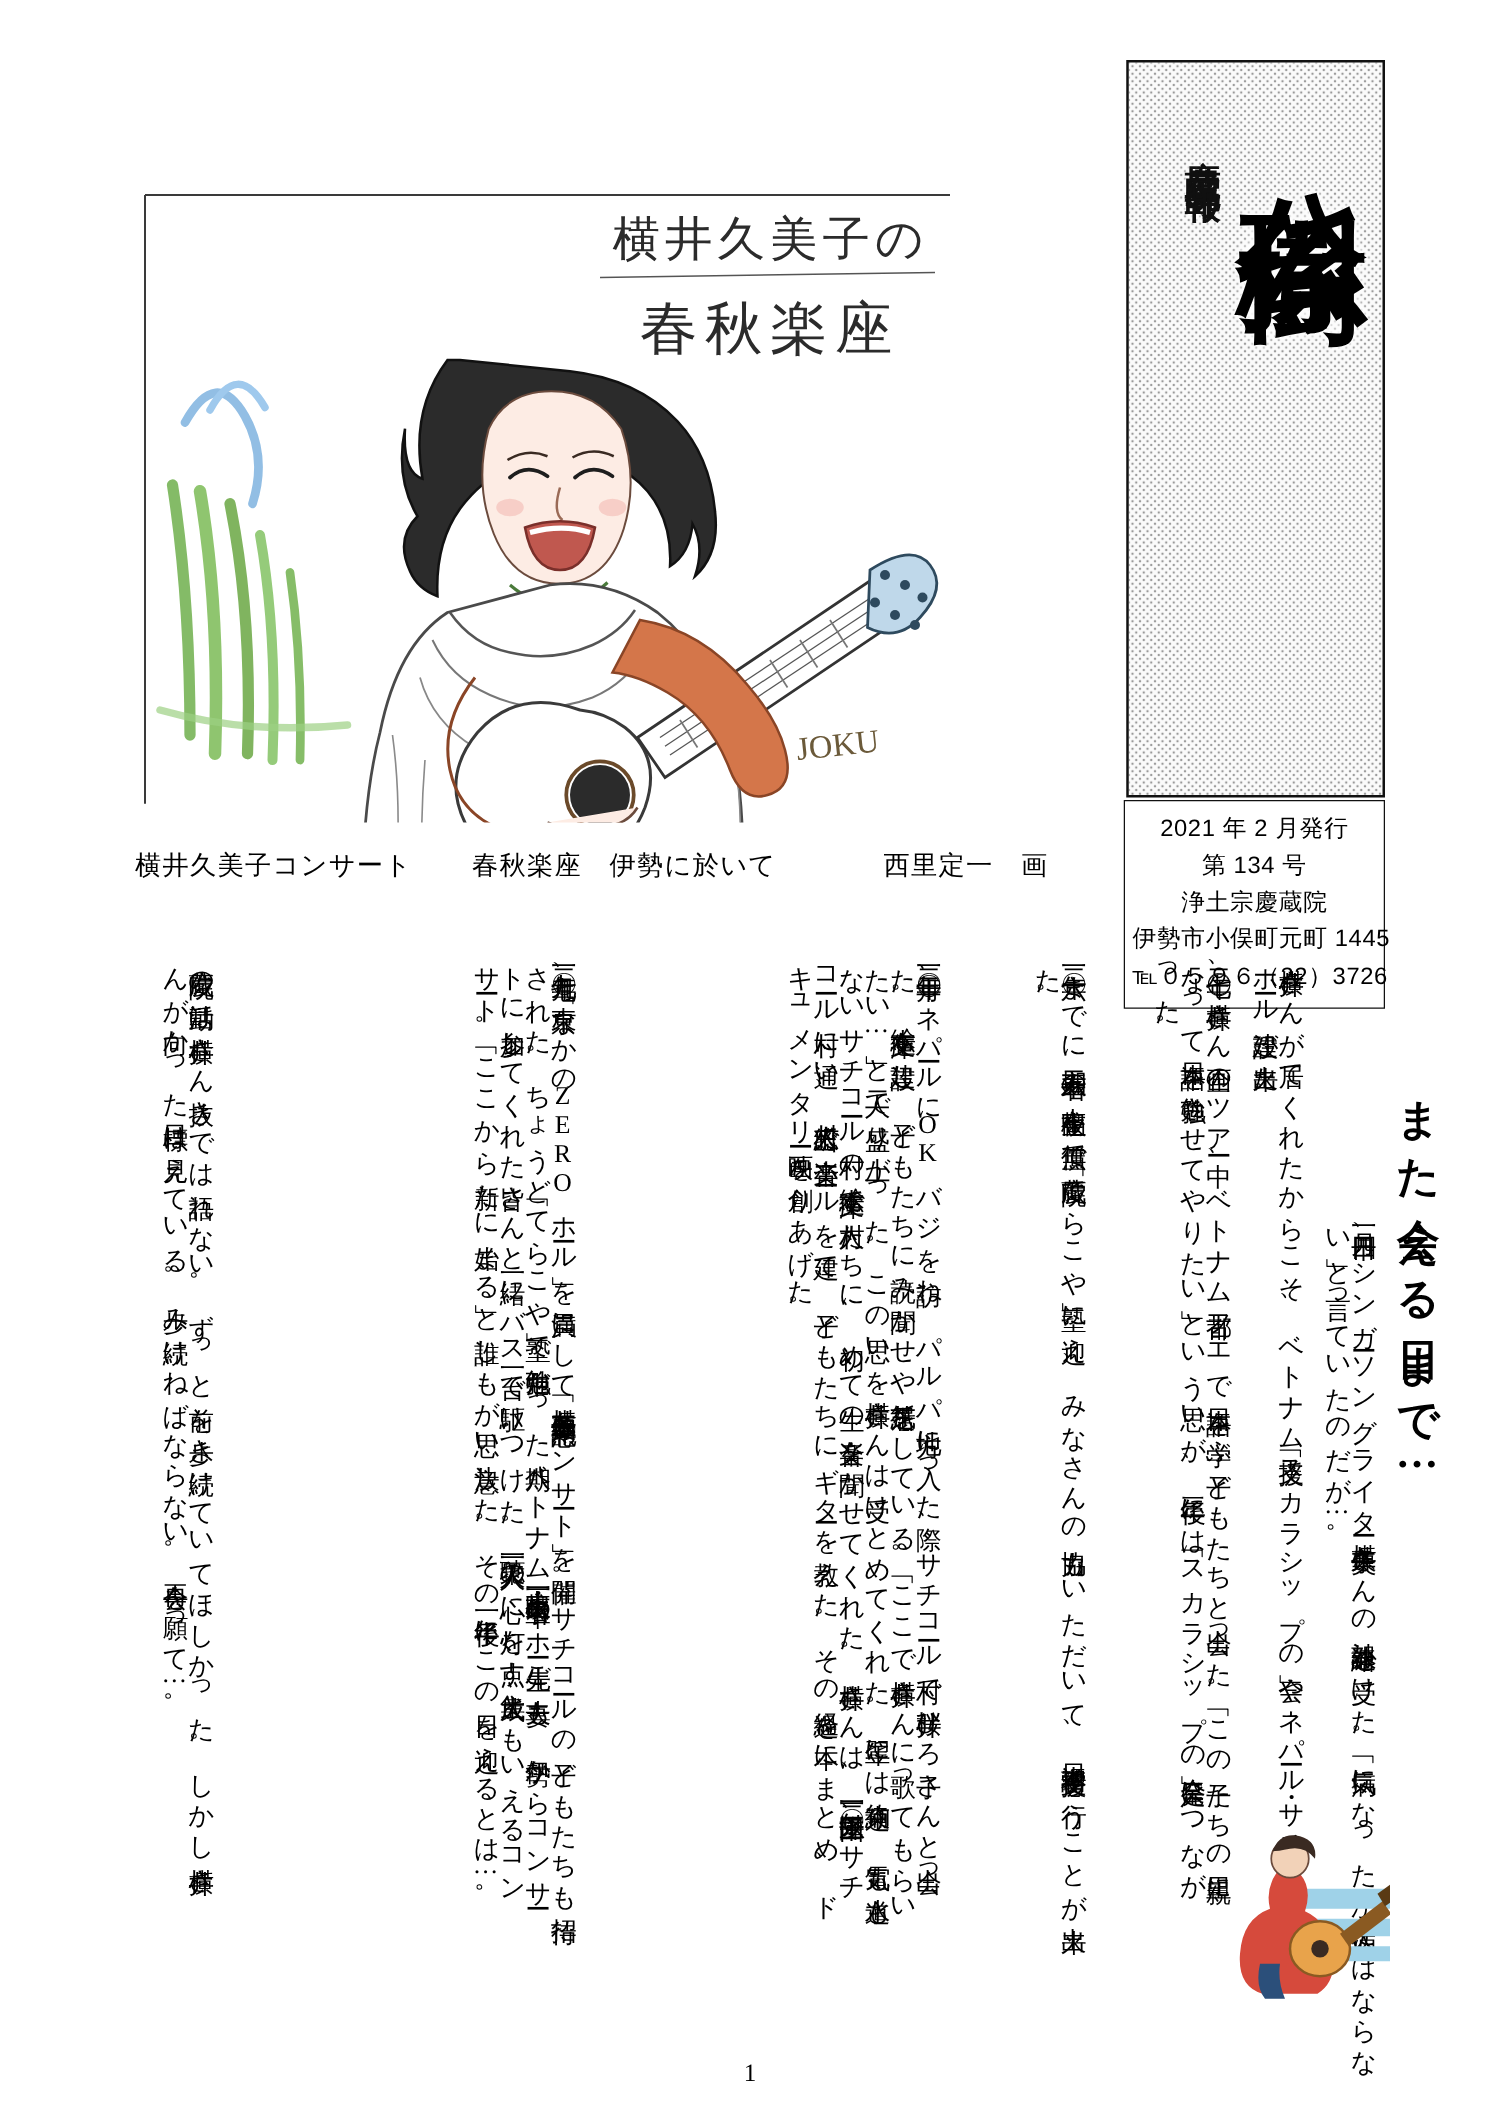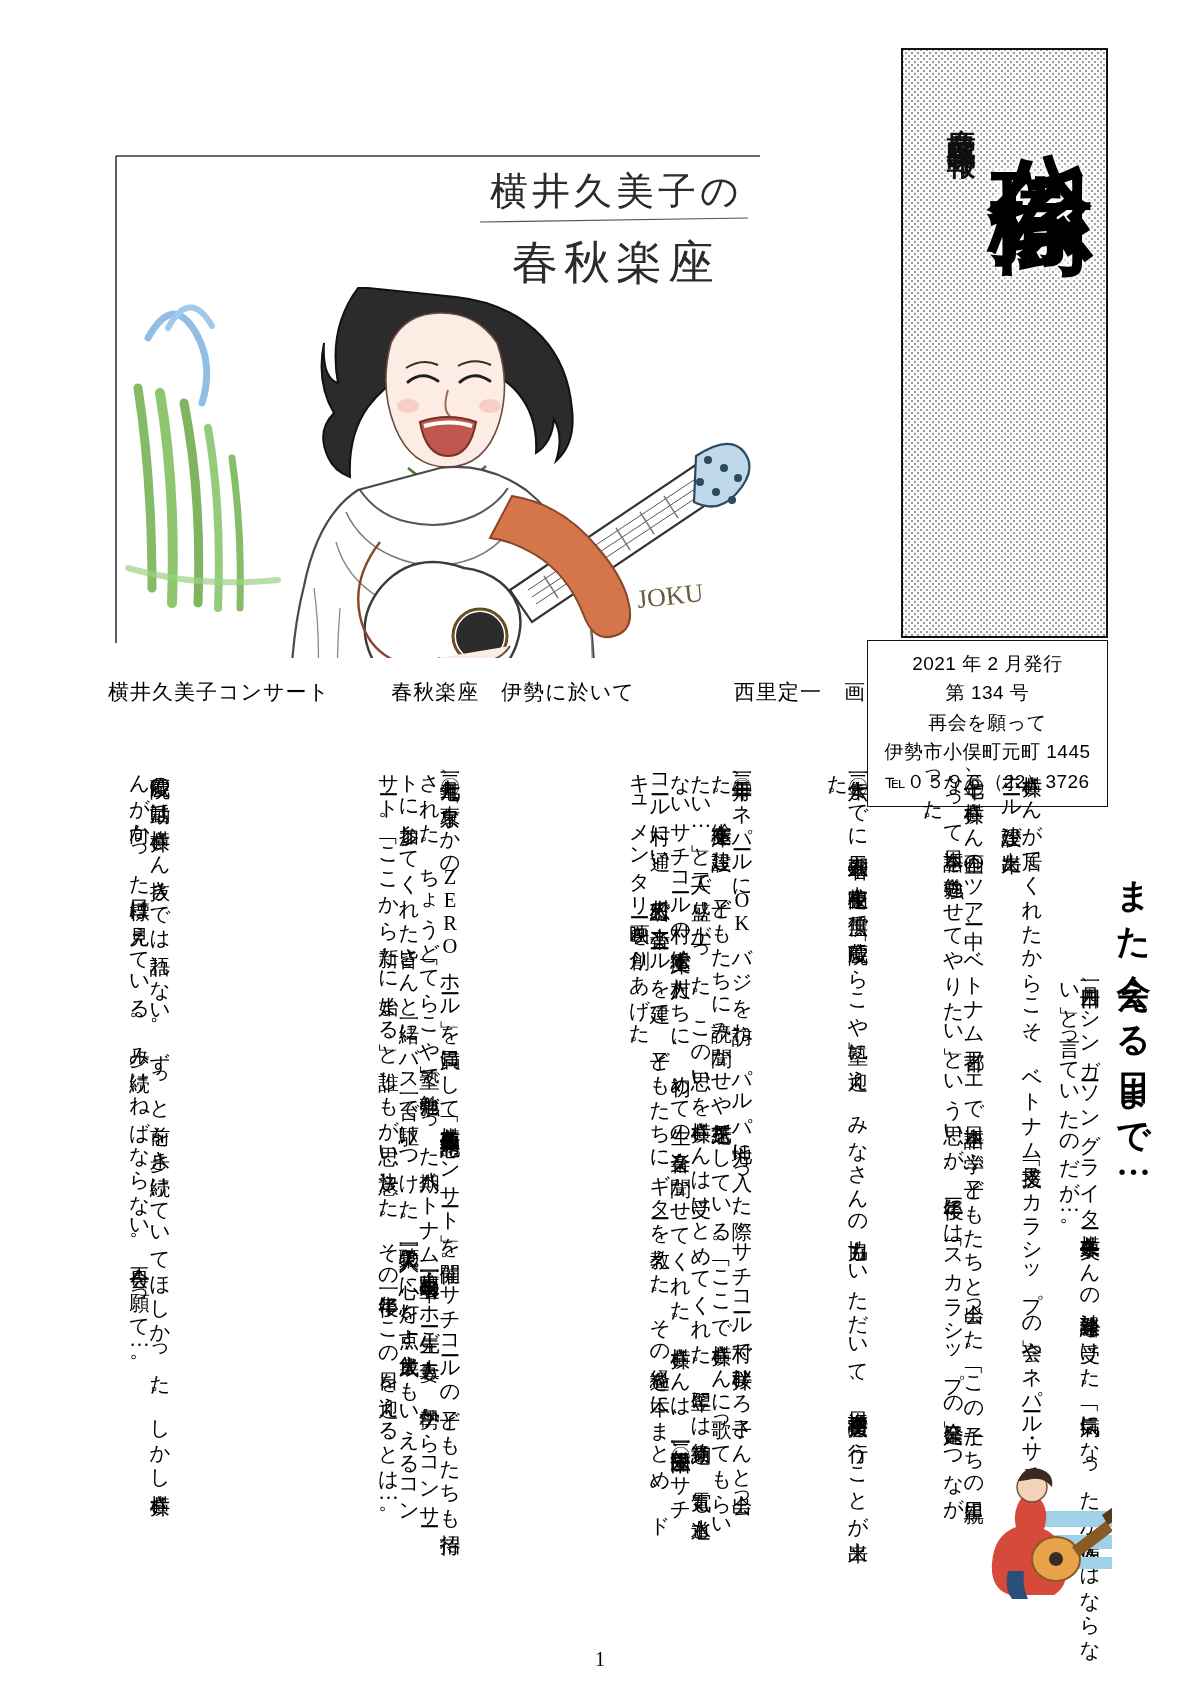--- a/index.html
+++ b/index.html
@@ -63,21 +63,21 @@
     color: #000;
     margin-top: 6px;
     text-shadow: 0 0 3px #fff, 0 0 6px #fff, 0 0 9px #fff;
   }
 
   
   .imprint {
     position: absolute;
     top: 640px;
     right: 92px;
-    width: 241px;
+    width: 209px;
     border: 1.6px solid #111;
     box-sizing: border-box;
     padding: 8px 6px 10px 6px;
     text-align: center;
     font-family: "Liberation Sans", "DejaVu Sans", sans-serif;
   }
   .imprint div {
     font-size: 19px;
     line-height: 1.55;
     letter-spacing: 0.5px;
@@ -98,21 +98,21 @@
     display: block;
   }
   .caption {
     position: absolute;
     left: 108px;
     top: 678px;
     width: 680px;
     font-size: 21px;
     letter-spacing: 1px;
     white-space: nowrap;
-    font-family: Liberation Mono, monospace;
+    font-family: Liberation Sans, sans-serif;
   }
   .caption .cap-gap { display: inline-block; width: 34px; }
   .caption .cap-gap2 { display: inline-block; width: 72px; }
 
   
   .body-area {
     position: absolute;
     left: 40px;
     top: 760px;
     width: 1120px;
@@ -164,21 +164,21 @@
 <div class="page">
 
   <div class="masthead">
     <div class="masthead-main">公孫樹</div>
     <div class="masthead-sub">慶蔵院寺報</div>
   </div>
 
   <div class="imprint">
     <div>2021 年 2 月発行</div>
     <div>第 134 号</div>
-    <div>再会を願って</div>
+    <div>浄土宗慶蔵院</div>
     <div>伊勢市小俣町元町 1445</div>
     <div>℡０５９６（22）3726</div>
   </div>
 
   <div class="illus-wrap">
     <svg class="illus" viewBox="0 0 660 520" xmlns="http://www.w3.org/2000/svg">
       <rect x="0" y="0" width="660" height="520" fill="#ffffff"></rect>
 
       <line x1="8" y1="18" x2="652" y2="18" stroke="#3a3a3a" stroke-width="1.6"></line>
       <line x1="8" y1="18" x2="8" y2="505" stroke="#3a3a3a" stroke-width="1.6"></line>

